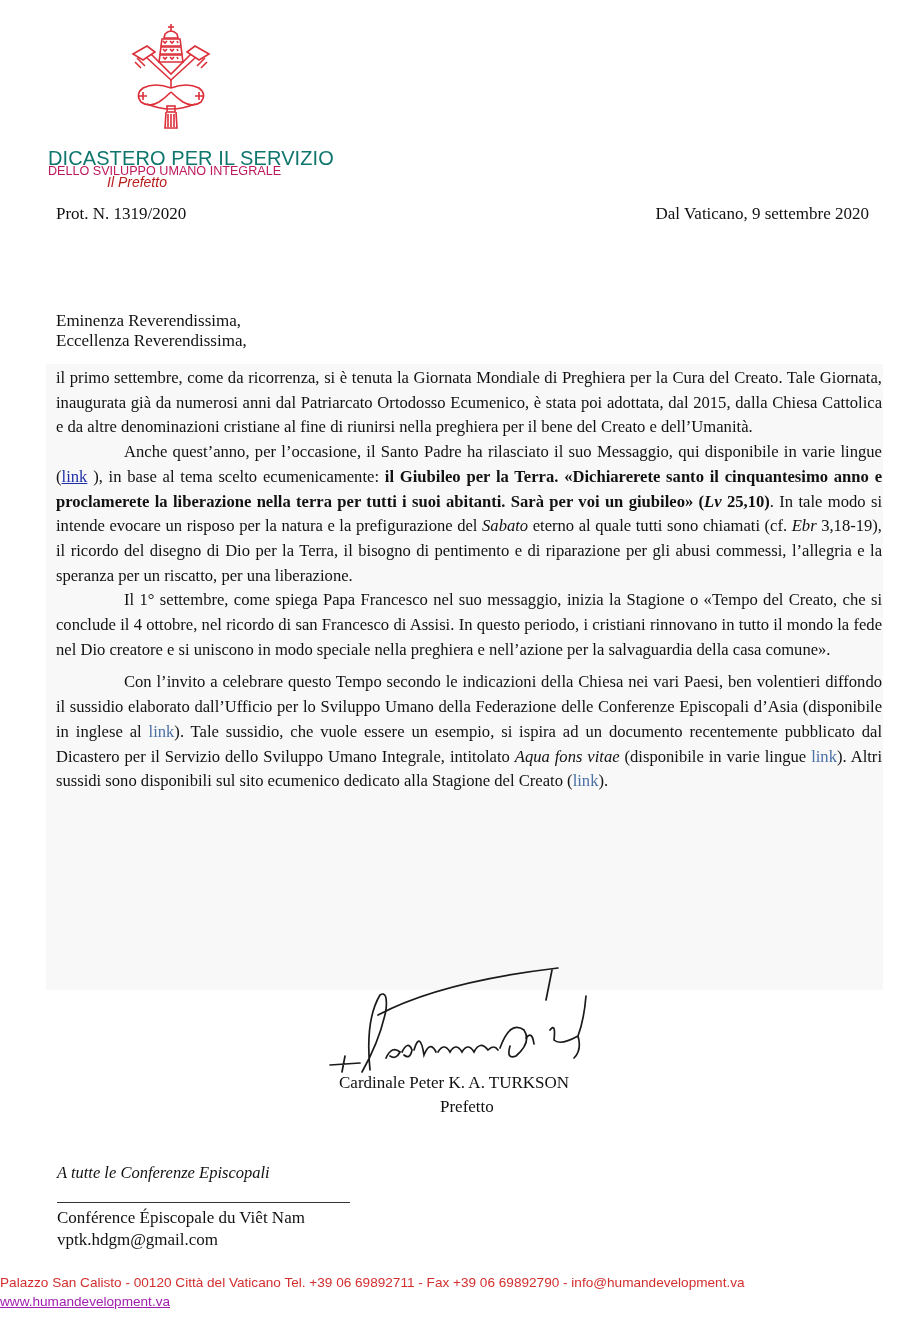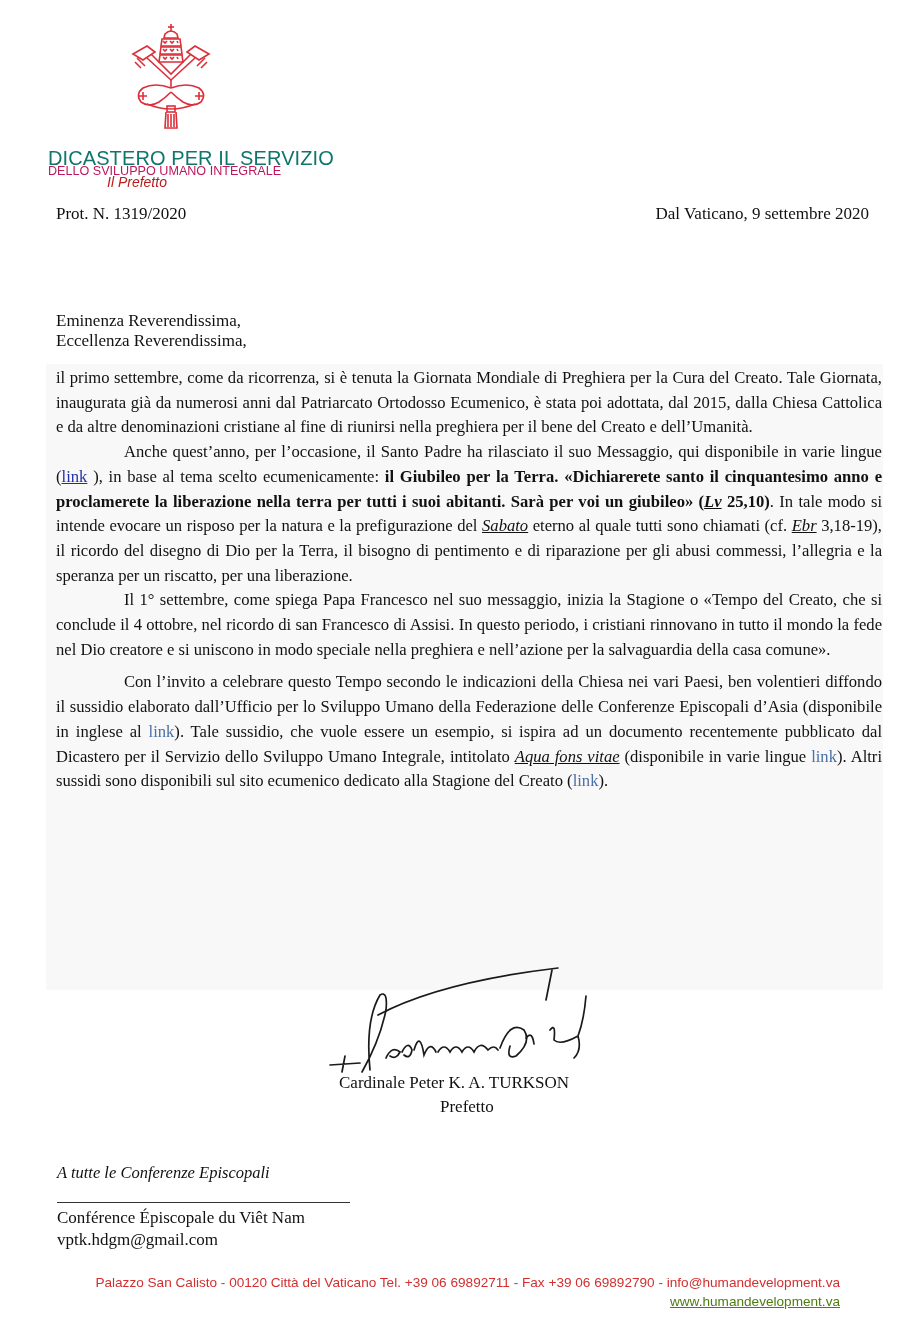--- a/index.html
+++ b/index.html
@@ -17,32 +17,32 @@
 
   .body-block { position: absolute; left: 46px; top: 364px; width: 837px; height: 626px; background: #f8f8f8; }
   .body-text { position: absolute; left: 56px; top: 366px; width: 826px; font-size: 16.6px; line-height: 24.7px; text-align: justify; }
   .body-text p { margin: 0; }
   .body-text p.indent { text-indent: 68px; }
   .body-text p.gap { margin-top: 8px; }
   .body-text p.gap2 { margin-top: 12px; }
   .lnk1 { color: #1f2ea8; text-decoration: underline; }
   .lnk { color: #4a6fa5; text-decoration: none; }
   b { font-weight: bold; }
-  i { font-style: italic; text-decoration: underline; }
+  i { font-style: italic; }
 
   .signature { position: absolute; left: 320px; top: 960px; width: 300px; height: 130px; }
   .sig-name { position: absolute; left: 339px; top: 1073px; font-size: 17px; white-space: nowrap; }
   .sig-title { position: absolute; left: 440px; top: 1097px; font-size: 17px; }
 
   .to-all { position: absolute; left: 57px; top: 1163px; font-size: 16.5px; font-style: italic; }
   .rule { position: absolute; left: 57px; top: 1202px; width: 293px; height: 0; border-top: 1px solid #333; }
   .recipient { position: absolute; left: 57px; top: 1207px; font-size: 17px; line-height: 22px; }
 
-  .footer { position: absolute; left: 0; top: 1273px; width: 840px; text-align: right; color: #d32f2f; font-size: 13.6px; line-height: 19px; }
-  .footer a { color: #4d7c0f; text-decoration: underline; }
+  .footer { position: absolute; left: 0; top: 1273px; width: 840px; text-align: left; color: #d32f2f; font-size: 13.6px; line-height: 19px; }
+  .footer a { color: #a21caf; text-decoration: underline; }
 </style>
 </head>
 <body>
 
 <svg class="crest" viewBox="0 0 92 108" fill="none" stroke="#dc2f3a" stroke-width="1.6">
 
   <line x1="46" y1="2" x2="46" y2="9"></line>
   <line x1="43" y1="5" x2="49" y2="5"></line>
   <path d="M40 12 Q46 6 52 12 L53 16 L39 16 Z"></path>
   <path d="M37 17 L55 17 L56 24 L36 24 Z"></path>

